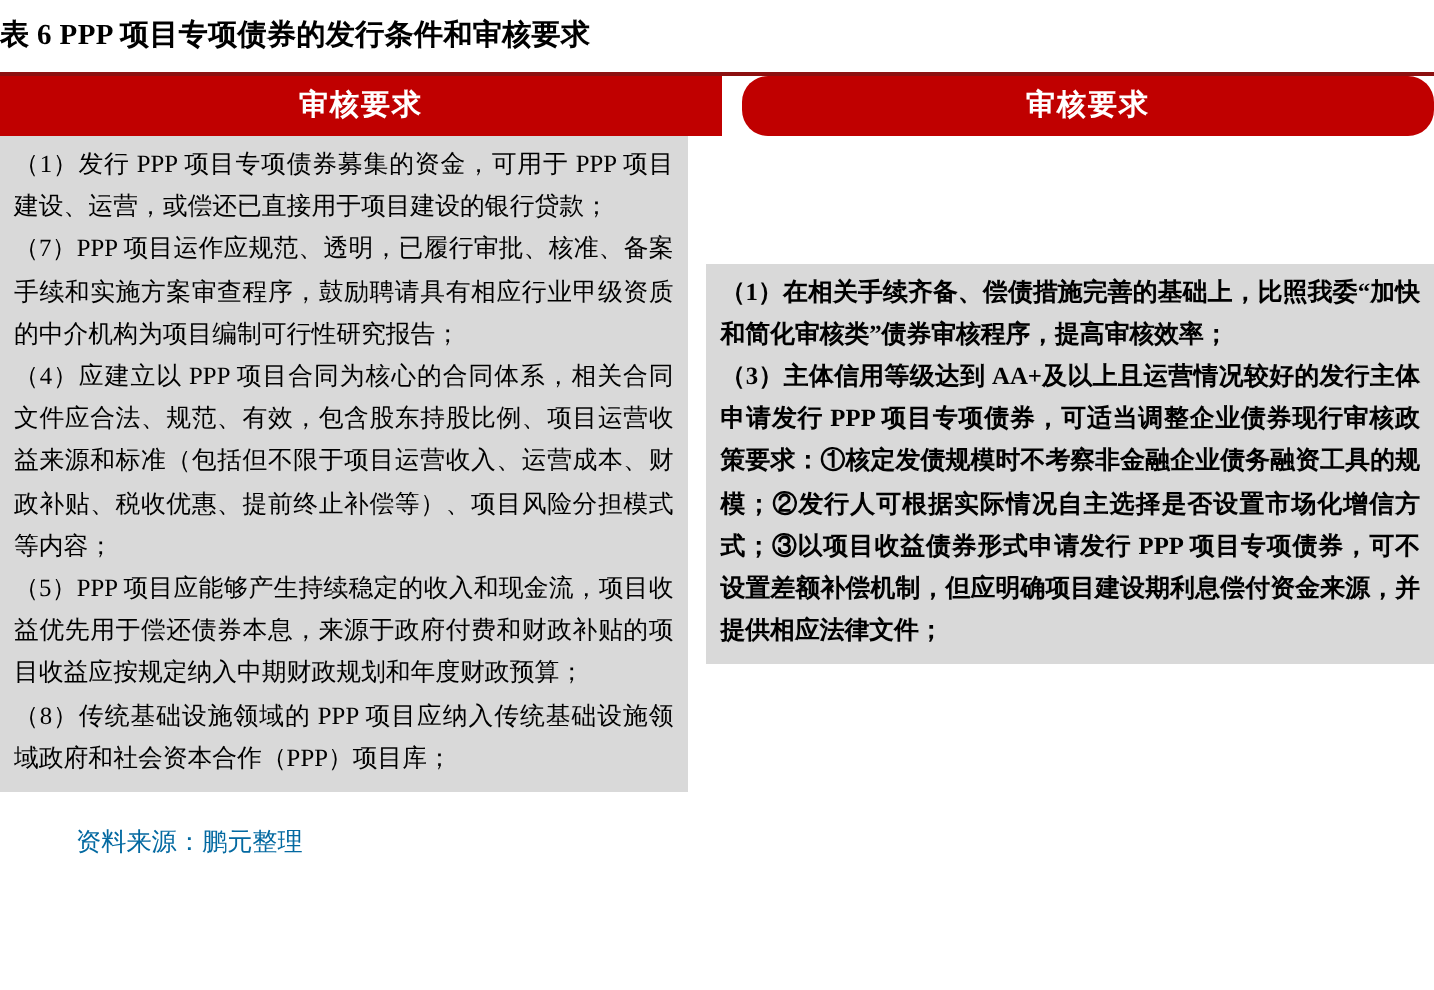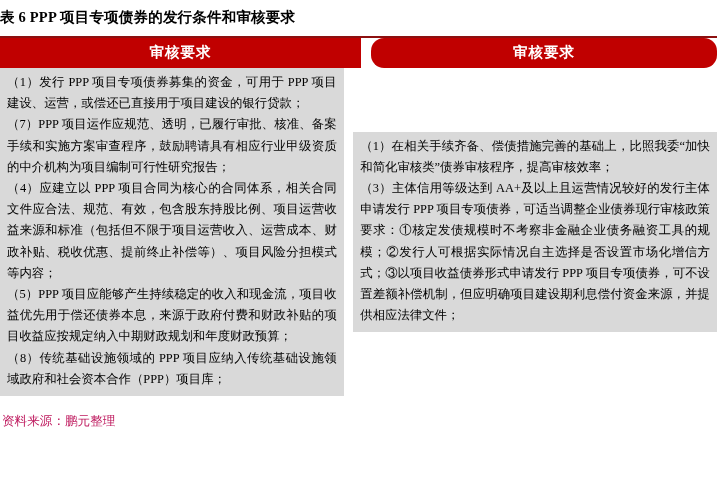--- a/index.html
+++ b/index.html
@@ -67,33 +67,34 @@
     font-size: 12.4px;
     line-height: 21.2px;
     box-sizing: border-box;
     padding: 4px 7px 6px 7px;
     font-family: "Liberation Serif", "DejaVu Serif", serif;
     text-align: justify;
     text-justify: inter-ideograph;
   }
   .td.left  { width: 361px; }
   .td.gap   { width: 10px; background: #ffffff; padding: 0; }
-  .td.right { width: 382px; }
+  .td.right { width: 382px; font-weight: bold; }
 
   .td p {
     margin: 0;
     text-indent: 0;
     white-space: normal;
   }
   .src-note {
     font-size: 12.6px;
-    color: #be185d;
+    color: #0369a1;
     padding-top: 17px;
     padding-left: 2px;
     font-family: "Liberation Serif", "DejaVu Serif", serif;
+    margin-left: 36px;
   }
 </style>
 </head>
 <body>
 
 <div class="page">
 
   <div class="table-caption">表 6 PPP 项目专项债券的发行条件和审核要求</div>
 
   <div class="table-wrap">

